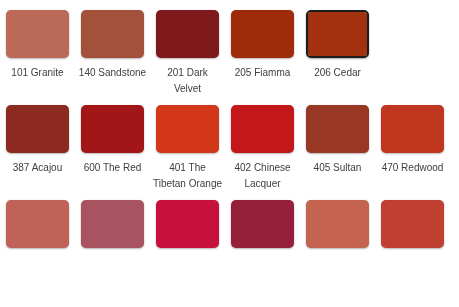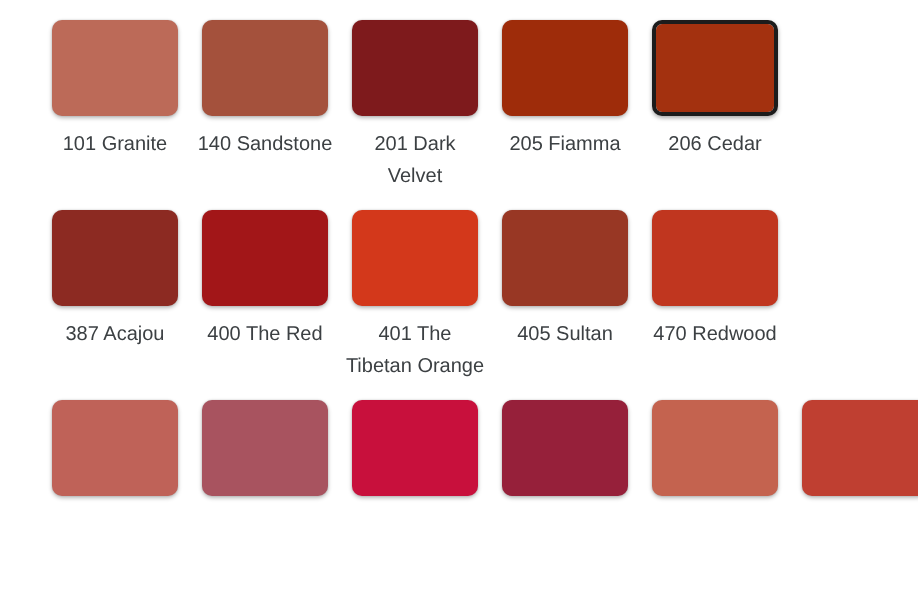--- a/index.html
+++ b/index.html
@@ -19,21 +19,21 @@
     display: block;
     padding: 0;
     margin: 0;
   }
 
   .swatch-row {
     display: flex;
     flex-direction: row;
     align-items: flex-start;
     justify-content: flex-start;
-    padding: 0 0 0 20px;
+    padding: 0 0 0 0;
   }
 
   .swatch-cell {
     width: 75px;
     flex: 0 0 75px;
     display: flex;
     flex-direction: column;
     align-items: center;
     box-sizing: border-box;
   }
@@ -92,25 +92,29 @@
         <div class="swatch-label">206 Cedar</div>
       </div>
     </div>
     <div class="swatch-row row-2">
       <div class="swatch-cell">
         <div class="swatch-chip" style="background-color: rgb(140, 42, 34);"></div>
         <div class="swatch-label">387 Acajou</div>
       </div>
       <div class="swatch-cell">
         <div class="swatch-chip" style="background-color: rgb(162, 22, 24);"></div>
-        <div class="swatch-label">400 The Red</div>
+        <div class="swatch-label">600 The Red</div>
       </div>
       <div class="swatch-cell">
         <div class="swatch-chip" style="background-color: rgb(211, 56, 27);"></div>
         <div class="swatch-label">401 The Tibetan Orange</div>
+      </div>
+      <div class="swatch-cell">
+        <div class="swatch-chip" style="background-color: rgb(195, 23, 25);"></div>
+        <div class="swatch-label">402 Chinese Lacquer</div>
       </div>
       <div class="swatch-cell">
         <div class="swatch-chip" style="background-color: rgb(152, 55, 36);"></div>
         <div class="swatch-label">405 Sultan</div>
       </div>
       <div class="swatch-cell">
         <div class="swatch-chip" style="background-color: rgb(192, 54, 31);"></div>
         <div class="swatch-label">470 Redwood</div>
       </div>
     </div>

